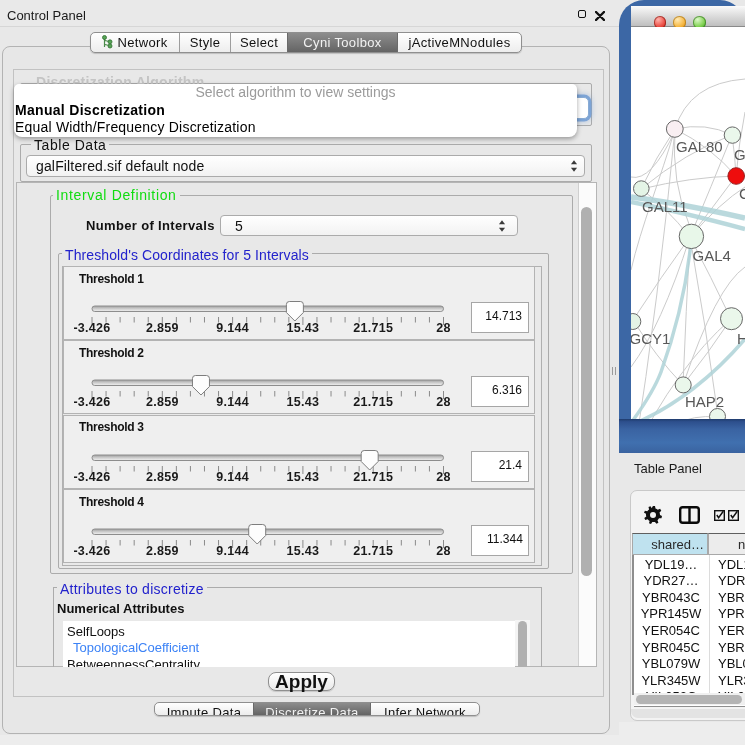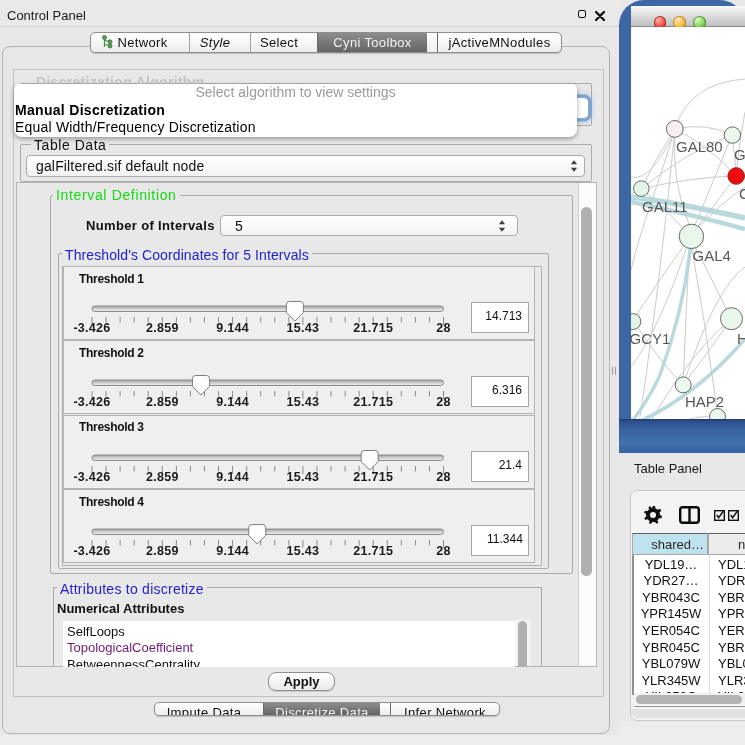--- a/index.html
+++ b/index.html
@@ -13,21 +13,21 @@
   border-bottom:1px solid #d6d6d6; }
 #titlebar .t { position:absolute; left:7px; top:7.5px; font-size:13px; color:#1a1a1a; }
 
 
 #outer { left:2px; top:46px; width:608px; height:688px; background:#e7e7e7;
   border:1px solid #b3b3b3; border-radius:8px; }
 
 
 .segbar { display:flex; border:1px solid #8f8f8f; border-radius:5px;
   overflow:hidden; background:linear-gradient(#ffffff,#ededed);
-  box-shadow:0 1px 1px rgba(0,0,0,0.18);gap:10px; }
+  box-shadow:0 1px 1px rgba(0,0,0,0.18); }
 .seg { font-size:13px; color:#111; text-align:center; line-height:20px; letter-spacing:0.35px;
   border-left:1px solid #9d9d9d; white-space:nowrap; }
 .seg:first-child { border-left:none; }
 .seg.sel { background:linear-gradient(#8d8d8d,#646464); color:#f2f2f2;
   border-left-color:#6a6a6a; }
 .seg.sel + .seg { border-left-color:#6a6a6a; }
 
 
 #content { left:13px; top:69px; width:591px; height:628px; background:#e8e8e8;
   border:1px solid #c2c2c2; }
@@ -44,21 +44,21 @@
 
 
 .tpanel { position:absolute; left:50px; width:472px; height:74px;
   background:#efefef; border:1px solid #b3b3b3; }
 .tpanel .lbl { position:absolute; left:15px; top:4.5px; font-size:12px; font-weight:bold; letter-spacing:-0.3px; color:#111; }
 .vbox { position:absolute; left:457px; top:35px; width:58px; height:31px;
   background:#fff; border:1px solid #a6a6a6; font-size:12px; color:#111;
   text-align:right; line-height:27.5px; padding-right:6px; }
 
 .btn { position:absolute; border:1px solid #8f8f8f; border-radius:8px;
-  background:linear-gradient(#ffffff,#e9e9e9); font-size:13px; color:#111;
+  background:linear-gradient(#ffffff,#e9e9e9); font-size:19px; color:#111;
   text-align:center; box-shadow:0 1px 1px rgba(0,0,0,0.15); }
 
 
 #netwin { left:619px; top:0; width:126px; height:586px; background:#3c67a5;border-radius:25px; }
 #nettitle { position:absolute; left:12px; top:6px; width:114px; height:21px;
   background:linear-gradient(#fafafa 0%,#d6d6d6 60%,#bfbfbf 100%);
   border-bottom:1px solid #8a8a8a; }
 .tl { position:absolute; top:10px; width:12.5px; height:12.5px; border-radius:50%; }
 #netcanvas { position:absolute; left:12px; top:27px; width:114px; height:392px; background:#fff; }
 
@@ -92,21 +92,21 @@
 
   <div class="abs segbar" style="left:90px; top:32px; height:21px;">
     <div class="seg" style="width:88px;">
       <svg width="11" height="14" viewBox="0 0 11 14" style="vertical-align:-2px;">
         <path d="M2.5,3 L2.5,12 M3,5.5 L7,6.5 M3,9.5 L7,10.5" stroke="#4a8a4a" stroke-width="1.2" fill="none"></path>
         <circle cx="2.5" cy="2.5" r="2" fill="#57a457" stroke="#2f6e2f" stroke-width="0.8"></circle>
         <circle cx="8" cy="6.8" r="2" fill="#57a457" stroke="#2f6e2f" stroke-width="0.8"></circle>
         <circle cx="8" cy="11" r="2" fill="#57a457" stroke="#2f6e2f" stroke-width="0.8"></circle>
       </svg>
       Network</div>
-    <div class="seg" style="width:51px;font-style:italic;">Style</div>
+    <div class="seg" style="width:51px;">Style</div>
     <div class="seg" style="width:57px;">Select</div>
     <div class="seg sel" style="width:110px;">Cyni Toolbox</div>
     <div class="seg" style="width:124px;text-align:center;">jActiveMNodules</div>
   </div>
 
   <div class="abs group" style="left:20px; top:83px; width:572px; height:43px;"></div>
 
   <div class="abs" style="left:26px; top:97px; width:563px; height:22px; background:#fff;
        border:1px solid #88abd4; border-radius:5px;
        box-shadow:0 0 0 2.5px rgba(107,152,210,0.8), 0 0 5px 3px rgba(120,160,215,0.45);"></div>
@@ -331,21 +331,21 @@
         <path d="M184.7,37.5 Q184.7,34.5 187.7,34.5 L198.7,34.5 Q201.7,34.5 201.7,37.5 L201.7,45.5 L193.2,54 L184.7,45.5 Z" fill="#fdfdfd" stroke="#7d7d7d" stroke-width="1"></path>
       </svg>
     <div class="vbox" style="left:407px;padding-left:15px;">11.344</div>
   </div>
 
   <div class="abs" style="left:53px; top:587px; width:489px; height:80px; border:1px solid #ababab; border-bottom:none;"></div>
   <div class="abs gtitle" style="left:57px; top:581px; color:#2222cc; font-size:14px; letter-spacing:0.25px;">Attributes to discretize</div>
   <div class="abs" style="left:57px; top:601px; font-size:13px; font-weight:bold; color:#111;">Numerical Attributes</div>
   <div class="abs" style="left:63px; top:620.5px; width:452px; height:46.5px; background:#fff; overflow:hidden; padding-top:3px;">
     <div style="font-size:13px; color:#111; padding-left:4px; line-height:16.6px;">SelfLoops</div>
-    <div style="font-size:13px; color:#701a75; padding-left:4px; line-height:16.6px;">TopologicalCoefficient</div>
+    <div style="font-size:13px; color:#3b82f6; padding-left:10px; line-height:16.6px;">TopologicalCoefficient</div>
     <div style="font-size:13px; color:#111; padding-left:4px; line-height:16.6px;">BetweennessCentrality</div>
   </div>
   <div class="abs" style="left:515px; top:620px; width:15px; height:46px; background:#f4f4f4;"></div>
   <div class="abs" style="left:518px; top:621px; width:9px; height:46px; background:#b0b0b0; border-radius:5px 5px 0 0;"></div>
 
   <div class="abs btn" style="left:268px; top:671.5px; width:67px; height:19px; line-height:18px; font-weight:bold;">Apply</div>
 
   <div class="abs segbar" style="left:154px; top:702px; height:14px;">
     <div class="seg" style="width:98px;">Impute Data</div>
     <div class="seg sel" style="width:117px;">Discretize Data</div>

